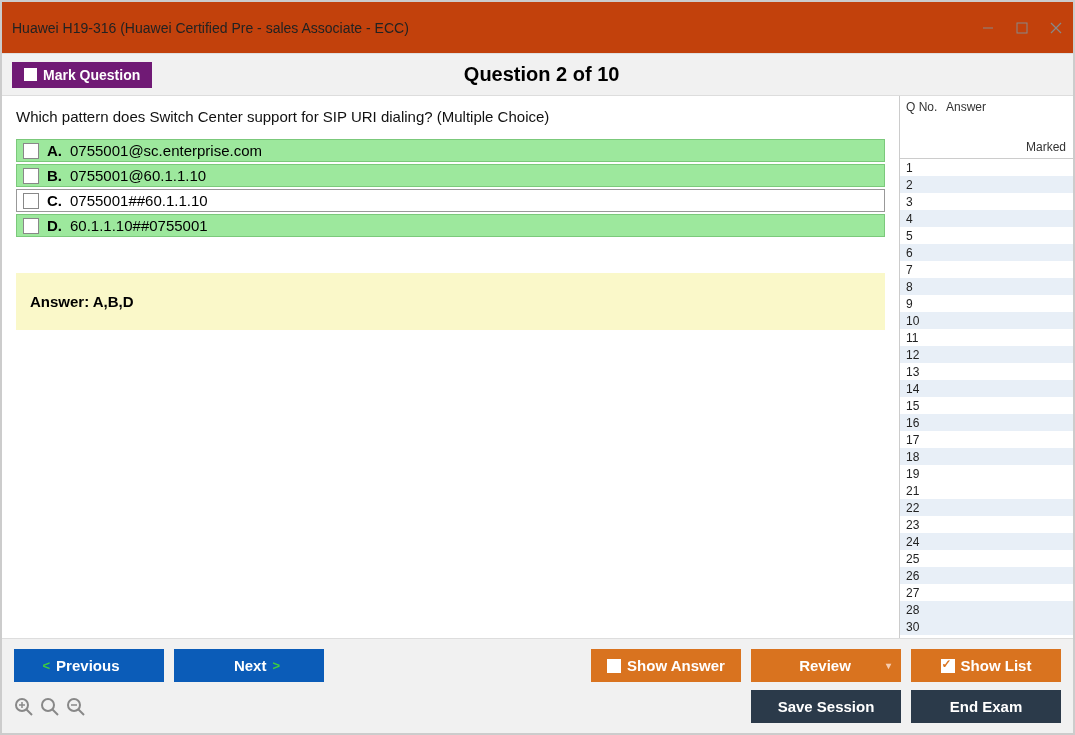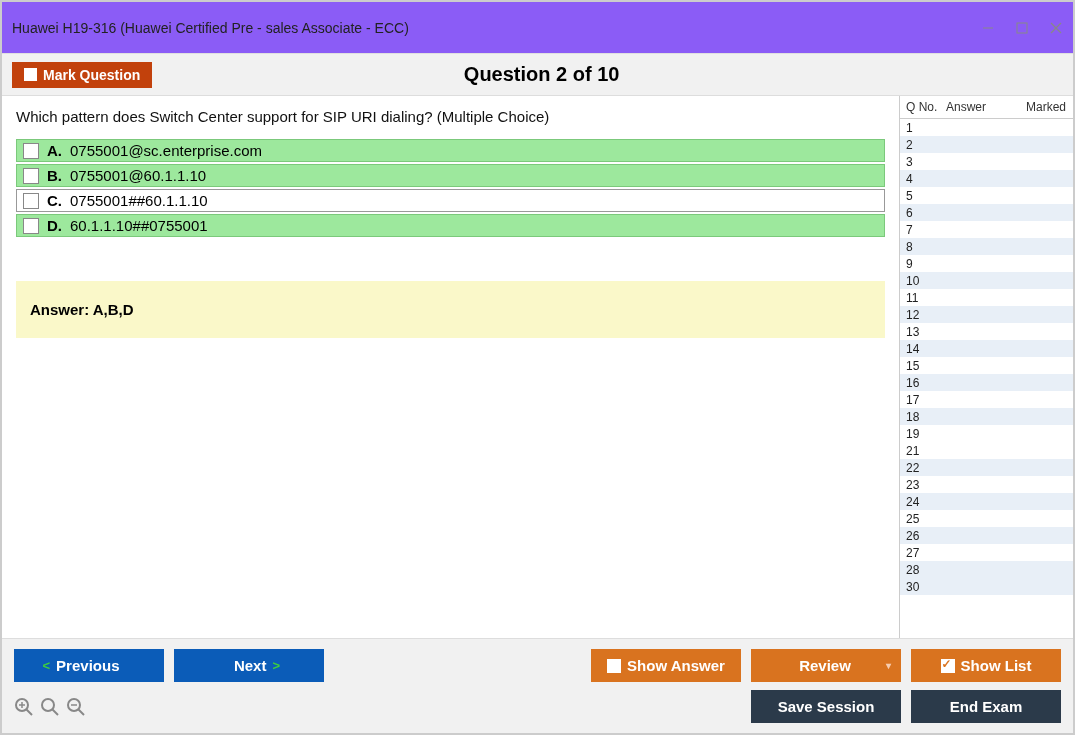--- a/index.html
+++ b/index.html
@@ -1,38 +1,38 @@
 <!DOCTYPE html>
 <html><head>
 <meta charset="utf-8">
 <style>
   * { box-sizing: border-box; margin: 0; padding: 0; }
   body { font-family: Arial, sans-serif; font-size: 13px; background: #fff; }
   .window { width: 1075px; height: 735px; border: 2px solid #ccc; position: relative; display: flex; flex-direction: column; }
-  .titlebar { height: 52px; display: flex; align-items: center; justify-content: space-between; padding: 16px 10px; border-bottom: 1px solid #e0e0e0; background:#8b5cf6;}
+  .titlebar { height: 52px; display: flex; align-items: center; justify-content: space-between; padding: 16px 10px; border-bottom: 1px solid #e0e0e0; background:#c2410c;}
   .title-text { font-size: 14px; color: #222; }
   .win-controls { display: flex; gap: 20px; color: #666; }
   .win-btn { width: 14px; height: 14px; display:flex; align-items:center; justify-content:center; cursor:pointer;}
   .headerbar { background: #f1f1f1; height: 42px; display: flex; align-items: center; padding: 0 10px; border-bottom:1px solid #ddd;}
-  .mark-btn { background: #c2410c; color: #fff; font-weight: bold; font-size: 14px; border: none; padding: 5px 12px; display:flex; align-items:center; gap:6px; cursor:pointer;}
+  .mark-btn { background: #701a75; color: #fff; font-weight: bold; font-size: 14px; border: none; padding: 5px 12px; display:flex; align-items:center; gap:6px; cursor:pointer;}
   .mark-btn .chk { width:13px;height:13px;background:#fff;display:inline-block;}
   .q-counter { flex:1; text-align:center; font-weight:bold; font-size:20px; color:#000;margin-left:8px;}
   .main { flex:1; display:flex; overflow:hidden;}
   .left-pane { flex:1; padding: 12px 14px; overflow:auto; display:flex; flex-direction:column;}
   .question-text { font-size:15px; color:#111; margin-bottom:14px;}
   .options { display:flex; flex-direction:column; gap:2px; margin-bottom:24px;}
   .option-row { border:1px solid #999; display:flex; align-items:center; padding:2px 6px; gap:8px; font-size:15px;}
   .option-row.correct { background:#9de89d; border-color:#7bc97b;}
   .opt-chk { width:16px;height:16px;border:1px solid #888;background:#fff;display:inline-block;}
   .opt-letter { font-weight:bold;}
-  .answer-box { background:#faf8c9; padding:20px 14px; margin-top:20px;}
+  .answer-box { background:#faf8c9; padding:20px 14px; margin-top:12px;}
   .answer-box .ans-label{font-weight:bold; font-size:15px;}
   .right-pane { width:174px; border-left:1px solid #ccc; display:flex; flex-direction:column;}
   .qlist-head { display:flex; font-size:12px; color:#333; border-bottom:1px solid #ccc; padding:4px 6px; background:#fff;}
-  .qcol-no{width:40px;} .qcol-ans{width:80px;} .qcol-mark{flex:1;}
+  .qcol-no{width:40px;} .qcol-ans{width:80px;} .qcol-mark{flex:1;margin-top:40px;}
   .qlist-body { flex:1; overflow-y:scroll; position:relative;}
   .qrow { display:flex; font-size:12px; color:#222; padding:0 6px; height:17px; align-items:center;}
   .qrow.even{ background:#e8eff7;}
   .qrow .qcol-no{width:40px;} .qrow .qcol-ans{width:80px;} .qrow .qcol-mark{flex:1;}
   .bottombar { background:#f1f1f1; padding:10px 12px; display:flex; flex-direction:column; gap:8px; border-top:1px solid #ddd;}
   .btn-row { display:flex; align-items:center; gap:10px;}
   .btn { border:none; color:#fff; font-weight:bold; font-size:15px; padding:8px 16px; cursor:pointer; display:flex; align-items:center; gap:6px; min-width:150px; justify-content:center;}
   .btn-blue { background:#0b5cb8; }
   .btn-orange { background:#d9731f; }
   .btn-dark { background:#2b3a4a; }

